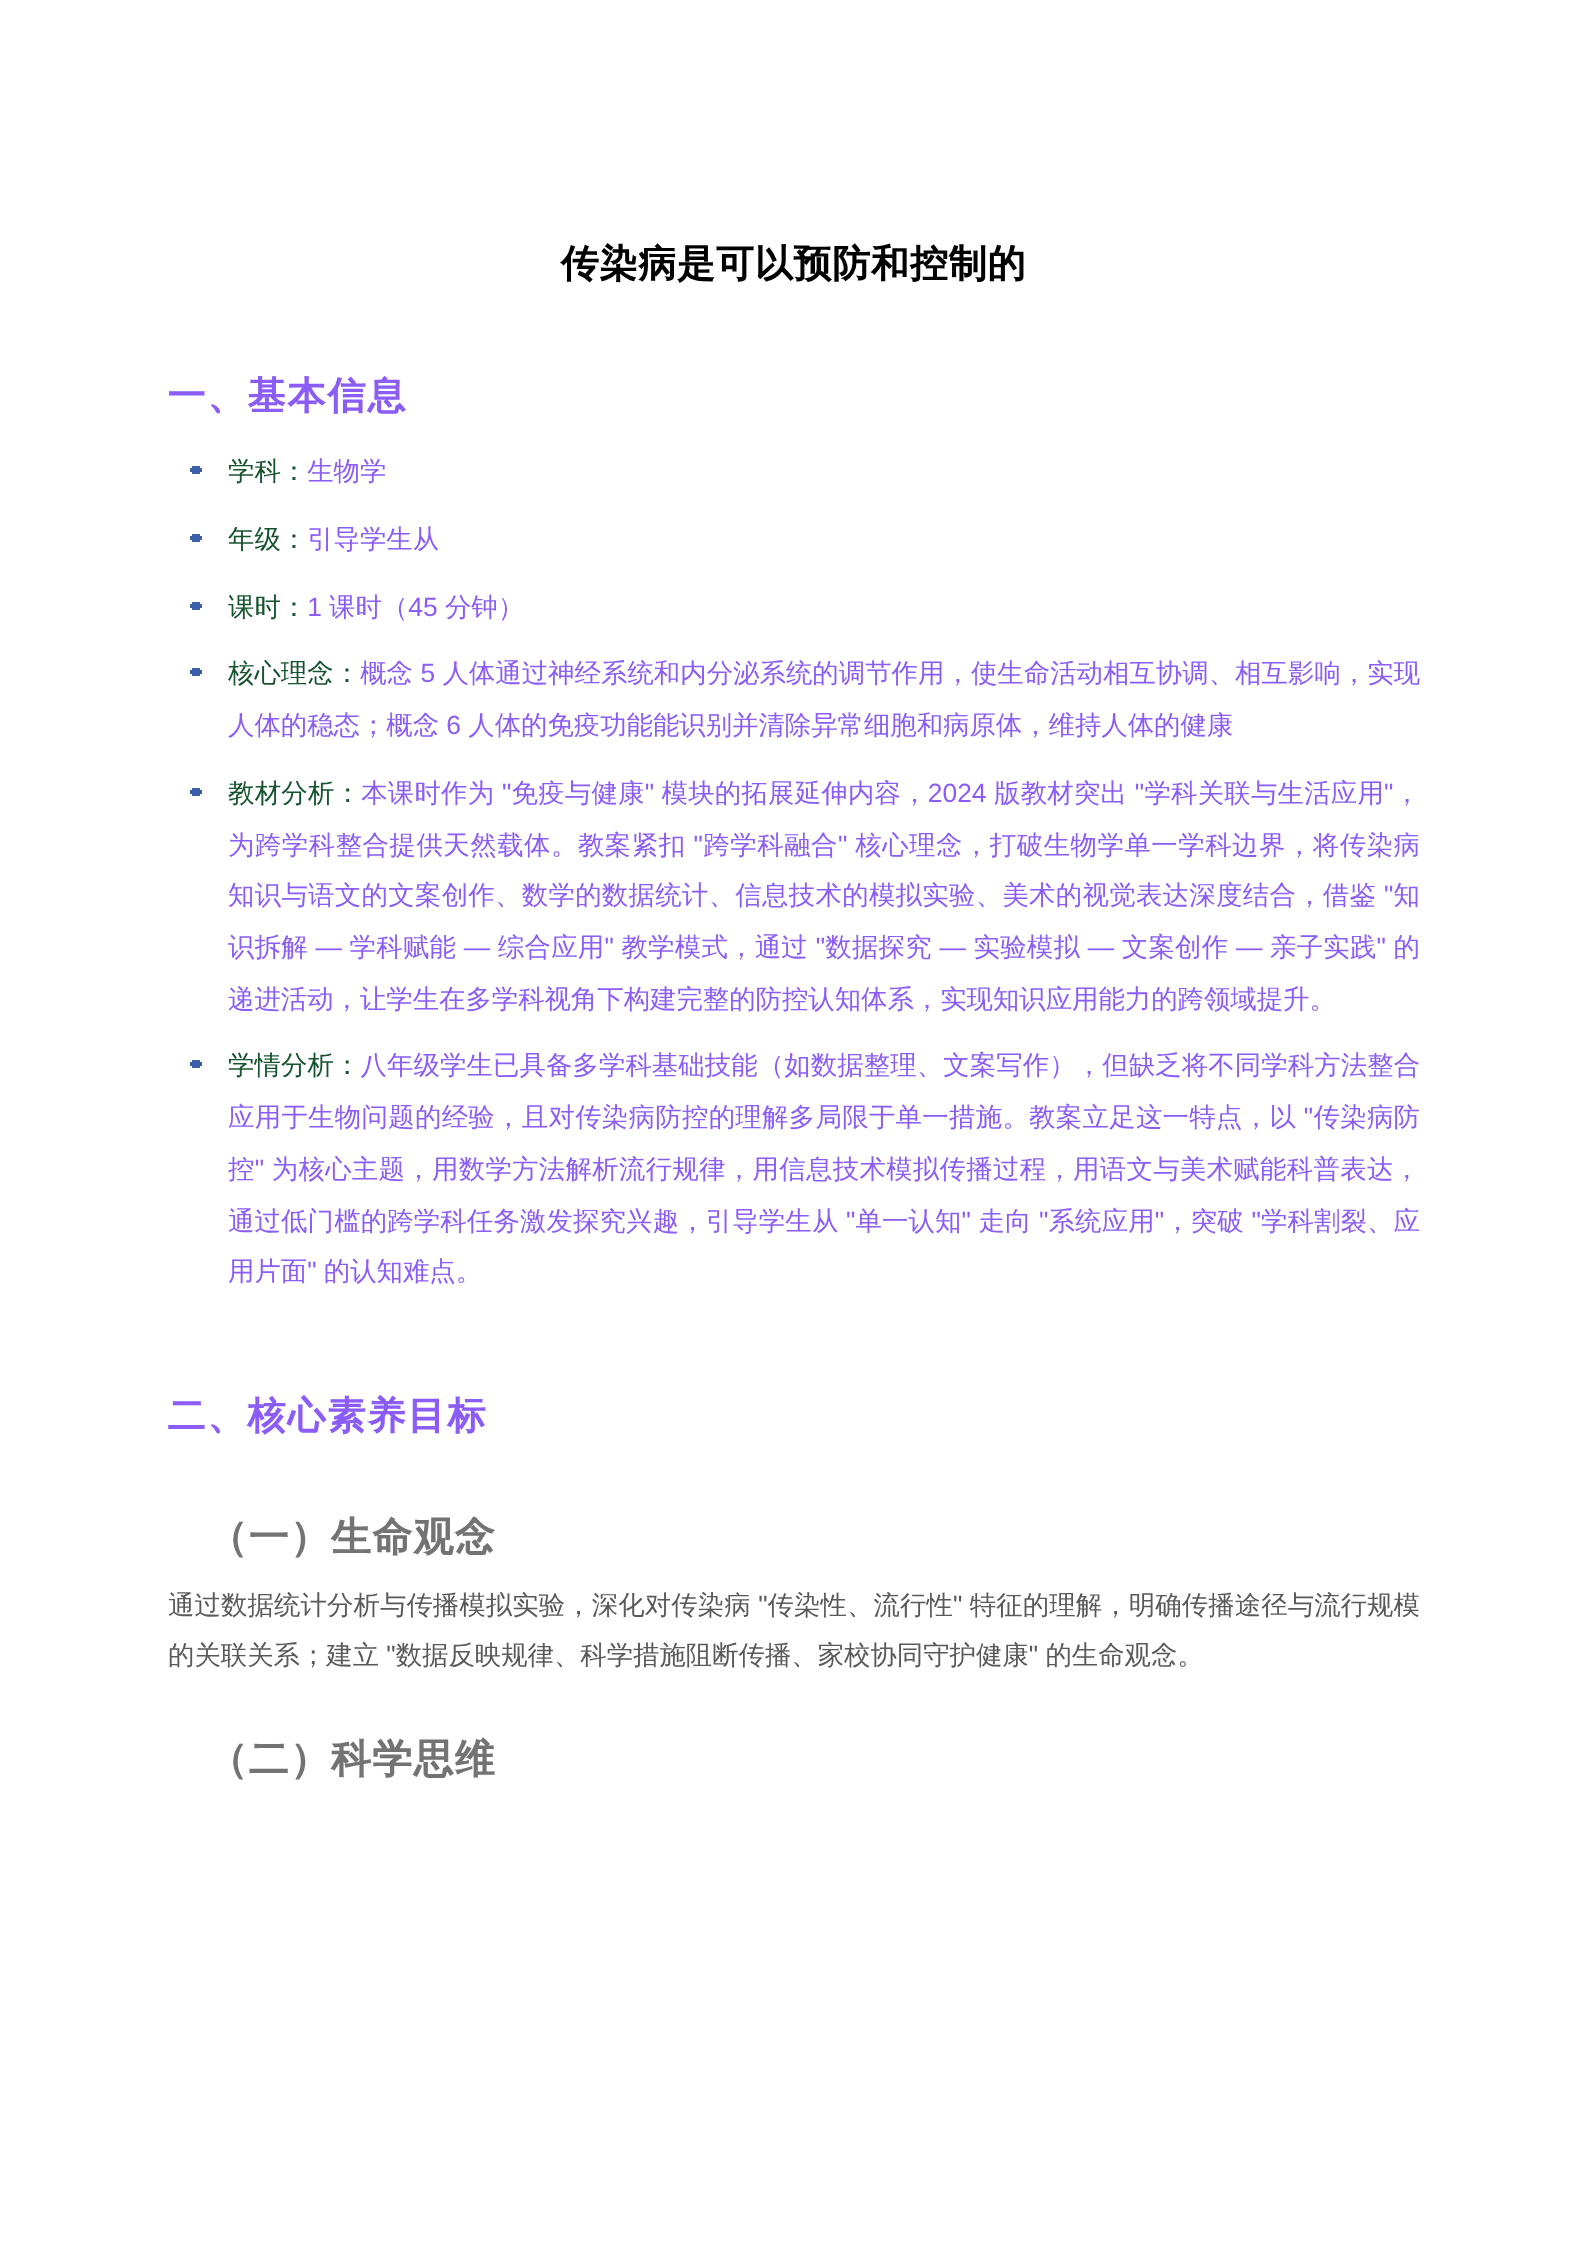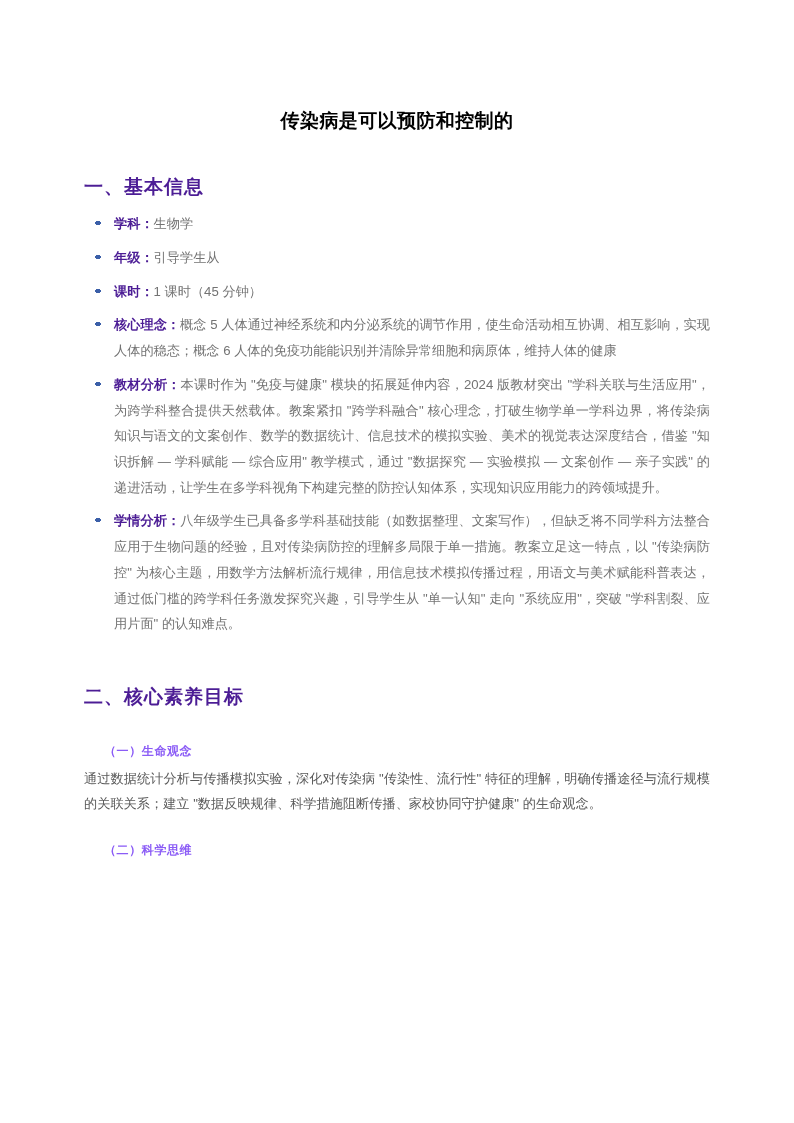--- a/index.html
+++ b/index.html
@@ -12,21 +12,21 @@
     height: 1123px;
     font-family: "Liberation Sans", "DejaVu Sans", sans-serif;
     color: #3f3f3f;
     -webkit-font-smoothing: antialiased;
     overflow: hidden;
   }
   .page {
     width: 794px;
     height: 1123px;
     box-sizing: border-box;
-    padding: 4px 84px;
+    padding: 16px 84px;
     position: relative;
   }
 
   
   .doc-title {
     margin: 0;
     padding-top: 104px;
     text-align: center;
     font-size: 19px;
     font-weight: bold;
@@ -35,34 +35,34 @@
     line-height: 1.4;
   }
 
   
   .h2 {
     margin: 0;
     padding-top: 38px;
     padding-bottom: 6px;
     font-size: 19px;
     font-weight: bold;
-    color: #4c1d95;
+    color: #8b5cf6;
     letter-spacing: 1px;
     line-height: 1.5;
   }
 
   
   .h3 {
     margin: 0;
     padding-top: 24px;
     padding-bottom: 4px;
     padding-left: 20px;
-    font-size: 12px;
+    font-size: 20px;
     font-weight: bold;
-    color: #8b5cf6;
+    color: #737373;
     letter-spacing: 0.6px;
     line-height: 1.5;
   }
 
   
   .bullet-list {
     margin: 0;
     padding: 4px 0 0 0;
     list-style: none;
   }
@@ -87,25 +87,25 @@
   .bullet-item .marker::before {
     content: "";
     position: absolute;
     left: -1px;
     top: 1px;
     width: 6px;
     height: 2px;
     background: #3b5fa8;
   }
   .bullet-item .lbl {
-    font-weight: bold;
-    color: #4c1d95;
+    font-weight: normal;
+    color: #14532d;
   }
   .bullet-item .val {
-    color: #737373;
+    color: #8b5cf6;
   }
 
   
   .body-para {
     margin: 0;
     padding: 2px 0 0 0;
     font-size: 13.2px;
     line-height: 1.95;
     color: #595959;
     text-align: justify;

